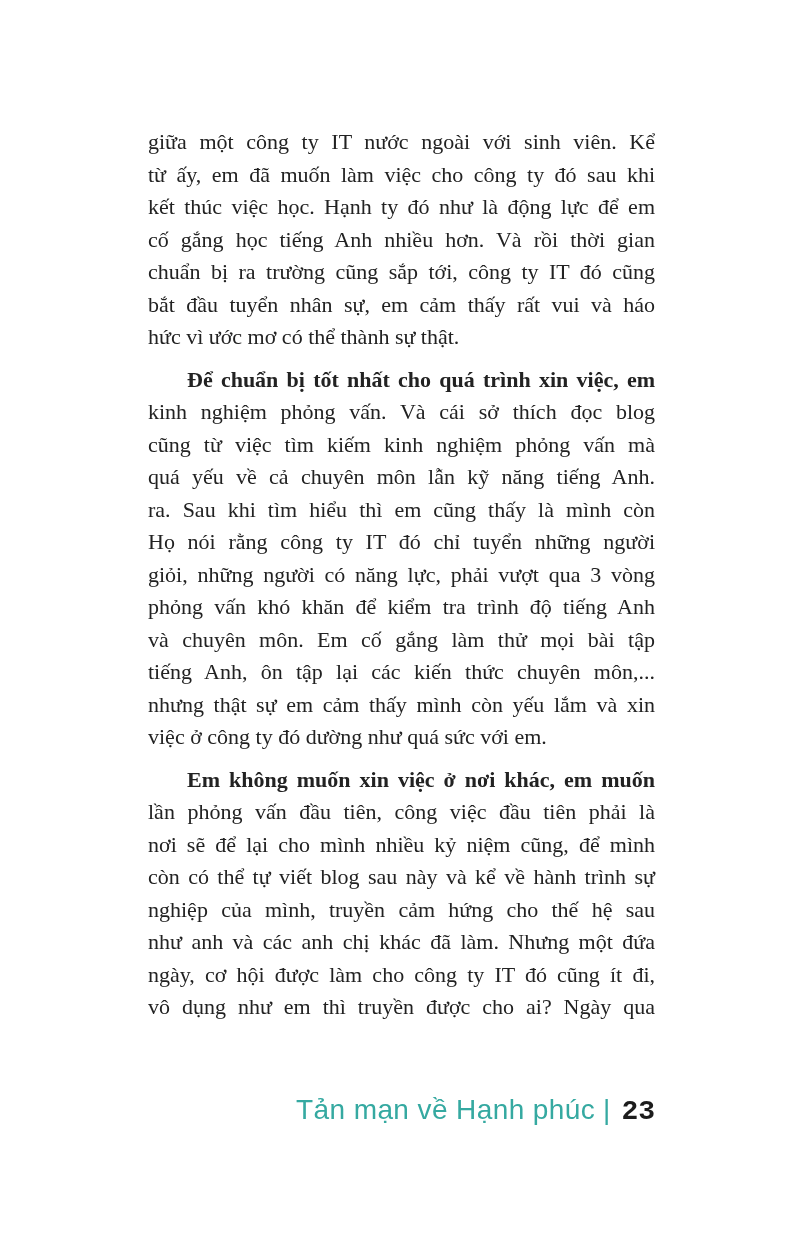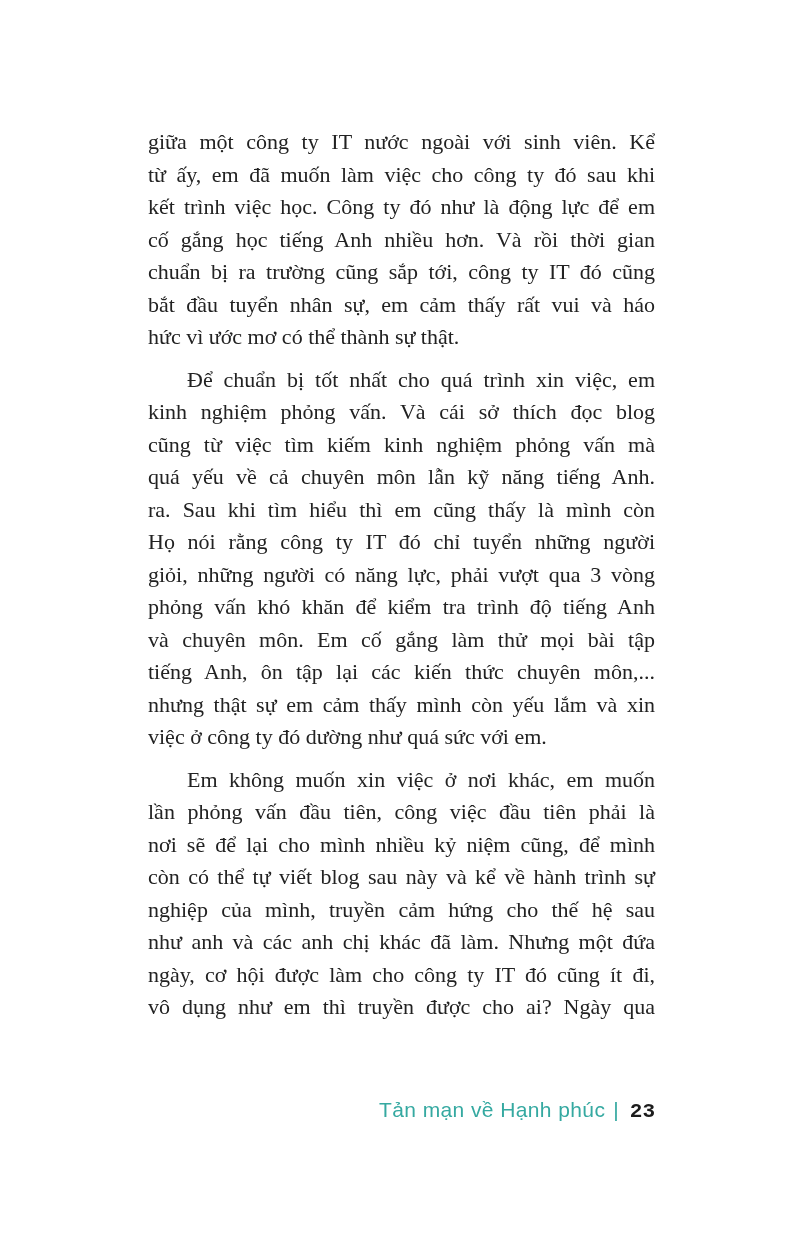--- a/index.html
+++ b/index.html
@@ -39,32 +39,33 @@
     color: var(--text-color, #222222);
     text-align: justify;
     text-align-last: justify;
     overflow: visible;
   }
   .line.endline {
     text-align-last: left;
   }
   .line.indent {
     text-indent: 39px;
+    font-weight: bold;
   }
   .line i {
     font-style: italic;
   }
   .footer {
     position: absolute;
     top: 1097px;
     right: 130px;
     display: flex;
     align-items: baseline;
     font-family: "Liberation Sans", sans-serif;
-    font-size: 21px;
+    font-size: 28px;
     line-height: 26px;
   }
   .footer .running-title {
     color: var(--accent-color, #35a9a1);
     letter-spacing: 0.4px;
   }
   .footer .sep {
     color: var(--accent-color, #35a9a1);
     margin: 0 11px 0 8px;
     font-weight: 400;
@@ -76,21 +77,21 @@
   }
 </style>
 </head>
 <body>
 
 <div class="page">
   <div class="text-block" id="text-block">
       <div class="paragraph">
         <div class="line">giữa một công ty IT nước ngoài với sinh viên. Kể</div>
         <div class="line">từ ấy, em đã muốn làm việc cho công ty đó sau khi</div>
-        <div class="line">kết trình việc học. Công ty đó như là động lực để em</div>
+        <div class="line">kết thúc việc học. Hạnh ty đó như là động lực để em</div>
         <div class="line">cố gắng học tiếng Anh nhiều hơn. Và rồi thời gian</div>
         <div class="line">chuẩn bị ra trường cũng sắp tới, công ty IT đó cũng</div>
         <div class="line">bắt đầu tuyển nhân sự, em cảm thấy rất vui và háo</div>
         <div class="line endline">hức vì ước mơ có thể thành sự thật.</div>
       </div>
       <div class="paragraph">
         <div class="line indent">Để chuẩn bị tốt nhất cho quá trình xin việc, em</div>
         <div class="line">kinh nghiệm phỏng vấn. Và cái sở thích đọc blog</div>
         <div class="line">cũng từ việc tìm kiếm kinh nghiệm phỏng vấn mà</div>
         <div class="line">quá yếu về cả chuyên môn lẫn kỹ năng tiếng Anh.</div>

